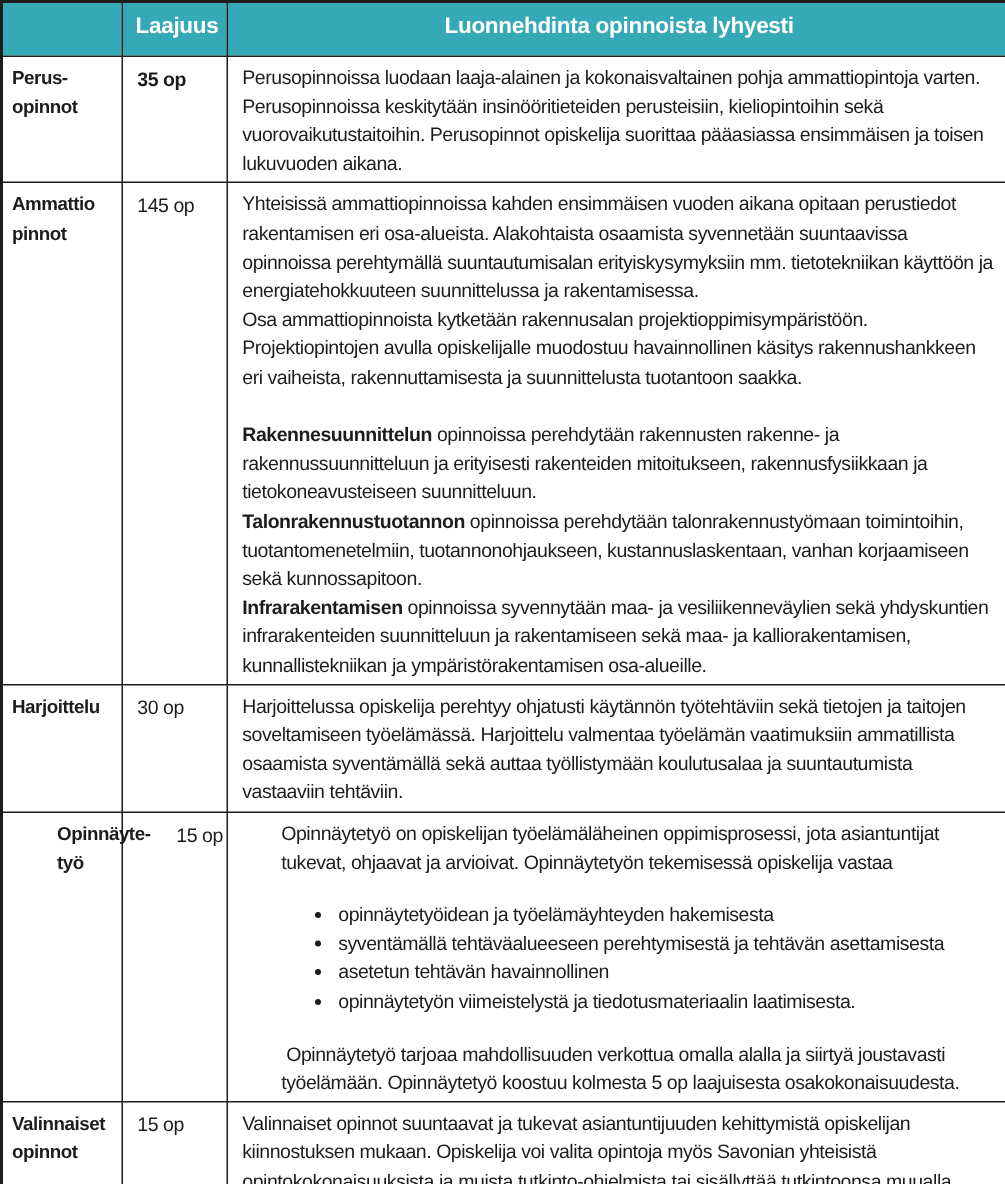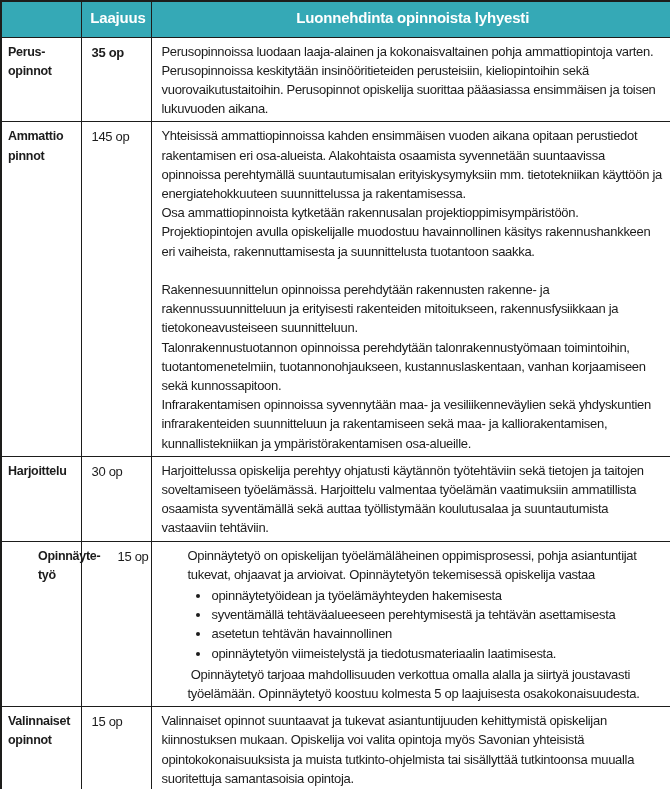--- a/index.html
+++ b/index.html
@@ -60,24 +60,24 @@
     padding:5px 2px 3px 10px;
     white-space:nowrap;
   }
   td.desc-cell{
     padding:4px 6px 3px 10px;
   }
   .para{
     margin:0;
     white-space:pre-wrap;
   }
-  .para b{font-weight:400;}
+  .para b{font-weight:700;}
   .blank-line{height:19.2px;}
   ul.bullets{
-    margin:2px;
+    margin:16px;
     padding:0 0 0 21px;
     list-style:disc outside;
   }
   ul.bullets li{margin:0;padding-left:1px;}
   
   tr.r0 td{height:81px;}
   tr.r1 td{height:329px;}
   tr.r2 td{height:81px;}
   tr.r3 td{height:161px;padding-left:36px;}
   tr.r4 td{height:73px;}
@@ -135,21 +135,21 @@
           <p class="para"><span>Harjoittelussa opiskelija perehtyy ohjatusti käytännön työtehtäviin sekä tietojen ja taitojen soveltamiseen työelämässä. Harjoittelu valmentaa työelämän vaatimuksiin ammatillista osaamista syventämällä sekä auttaa työllistymään koulutusalaa ja suuntautumista vastaaviin tehtäviin.</span></p>
         </td>
       </tr>
       <tr class="r3">
         <td class="label-cell">
           <div>Opinnäyte-</div>
           <div>työ</div>
         </td>
         <td class="credits-cell"><span>15 op</span></td>
         <td class="desc-cell">
-          <p class="para"><span>Opinnäytetyö on opiskelijan työelämäläheinen oppimisprosessi, pohja asiantuntijat tukevat, ohjaavat ja arvioivat. Opinnäytetyön tekemisessä opiskelija vastaa</span></p>
+          <p class="para"><span>Opinnäytetyö on opiskelijan työelämäläheinen oppimisprosessi, jota asiantuntijat tukevat, ohjaavat ja arvioivat. Opinnäytetyön tekemisessä opiskelija vastaa</span></p>
           <ul class="bullets">
             <li><span>opinnäytetyöidean ja työelämäyhteyden hakemisesta</span></li>
             <li><span>syventämällä tehtäväalueeseen perehtymisestä ja tehtävän asettamisesta</span></li>
             <li><span>asetetun tehtävän havainnollinen</span></li>
             <li><span>opinnäytetyön viimeistelystä ja tiedotusmateriaalin laatimisesta.</span></li>
           </ul>
           <p class="para"><span> Opinnäytetyö tarjoaa mahdollisuuden verkottua omalla alalla ja siirtyä joustavasti työelämään. Opinnäytetyö koostuu kolmesta 5 op laajuisesta osakokonaisuudesta.</span></p>
         </td>
       </tr>
       <tr class="r4">

